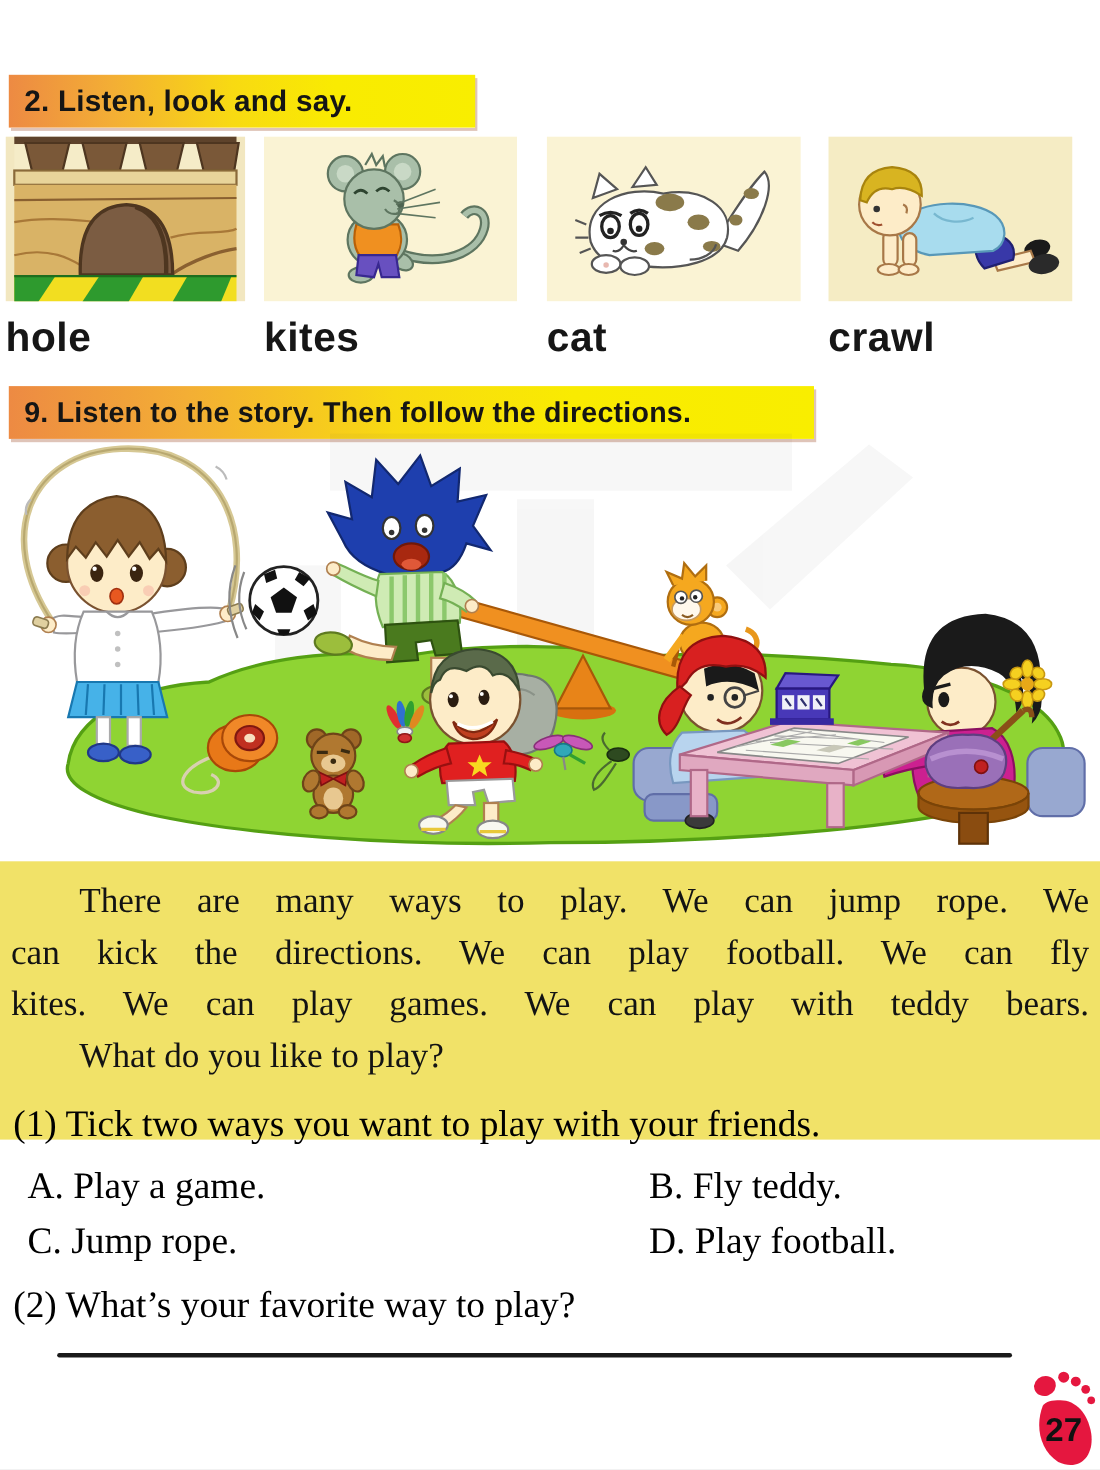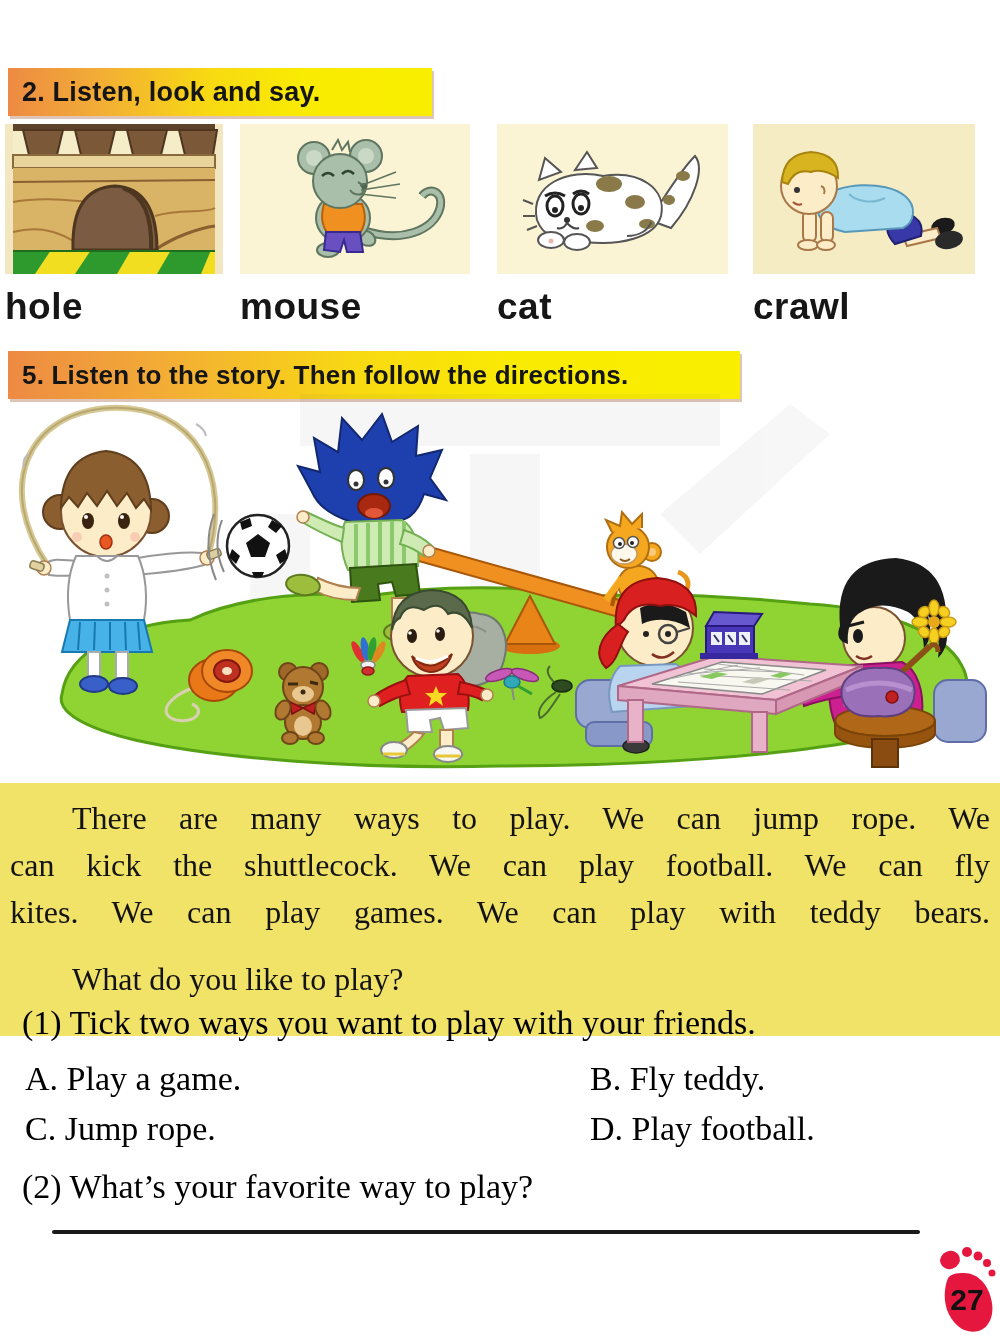--- a/index.html
+++ b/index.html
@@ -25,25 +25,25 @@
   .cap3{left:497px;width:231px;} .cap4{left:753px;width:222px;}
   
   .scene{position:absolute;top:394px;left:0;width:1000px;height:382px;}
   .scene svg{display:block;width:100%;height:100%;}
   
   .story{position:absolute;top:783px;left:0;width:1000px;height:253px;background:#f1e268;
          box-sizing:border-box;padding:12px 10px 0 10px;font-family:"Liberation Serif",serif;
          font-size:32px;color:#131313;}
   .story-line{line-height:47px;text-align:justify;text-align-last:justify;}
   .story-line.indent{padding-left:62px;}
-  .story-line.plain{text-align:right;text-align-last:left;margin-top:20px;}
+  .story-line.plain{text-align:right;text-align-last:left;}
   
   .questions{position:absolute;top:1000px;left:0;width:1000px;
              font-family:"Liberation Serif",serif;font-size:34px;color:#000;}
-  .q-line{padding-left:22px;line-height:46px;}
+  .q-line{padding-left:12px;line-height:46px;}
   .opts{display:grid;grid-template-columns:565px auto;padding-left:25px;margin-top:10px;
         row-gap:4px;line-height:46px;}
   .q2{margin-top:12px;}
   .answer-line{position:absolute;top:1230px;left:52px;width:868px;height:4px;
                background:#1a1a1a;border-radius:2px;}
   .pagefoot{position:absolute;left:936px;top:1244px;width:62px;height:92px;}
   .pagefoot svg{display:block;width:100%;height:100%;}
 </style>
 </head>
 <body>
@@ -150,26 +150,26 @@
       <ellipse cx="73" cy="121" rx="9" ry="5" fill="#fdecc8" stroke="#a87848" stroke-width="2"></ellipse>
       <circle cx="56" cy="62" r="28" fill="#fdecc8" stroke="#a87848" stroke-width="2"></circle>
       <path d="M29 58 Q 30 30 58 28 Q 86 30 85 54 Q 70 44 58 48 Q 42 44 35 60 Z" fill="#d8b421" stroke="#a8840e" stroke-width="2"></path>
       <circle cx="44" cy="66" r="3" fill="#333333"></circle>
       <path d="M40 78 Q 44 82 49 80" fill="none" stroke="#a05030" stroke-width="2"></path>
       <path d="M68 62 Q 73 64 71 70" fill="none" stroke="#a87848" stroke-width="2"></path>
     </svg>
   </div>
 
   <div class="cap cap1">hole</div>
-  <div class="cap cap2">mouse</div>
+  <div class="cap cap2">kites</div>
   <div class="cap cap3">cat</div>
   <div class="cap cap4">crawl</div>
 
   <div class="bar bar3">
-    <span>5. Listen to the story. Then follow the directions.</span>
+    <span>9. Listen to the story. Then follow the directions.</span>
   </div>
 
   <div class="scene">
     <svg viewBox="0 0 1000 382">
       <g opacity="0.045" fill="#444444">
         <rect x="300" y="0" width="420" height="52"></rect>
         <rect x="470" y="60" width="70" height="300"></rect>
         <polygon points="660,120 790,10 830,40 700,160"></polygon>
         <rect x="250" y="120" width="60" height="200"></rect>
       </g>
@@ -446,21 +446,21 @@
         <path d="M930 252 Q 938 248 938 258" fill="none" stroke="#8a5018" stroke-width="5"></path>
         <path d="M842 304 C 838 284 858 272 880 274 C 904 272 918 286 914 304 C 912 318 896 324 878 322 C 858 324 846 318 842 304 Z" fill="#9a70b8" stroke="#5e3e80" stroke-width="2"></path>
         <path d="M846 296 Q 878 282 912 296" fill="none" stroke="#b890d0" stroke-width="5"></path>
         <circle cx="892" cy="303" r="6" fill="#c02020" stroke="#801010" stroke-width="1.5"></circle>
       </g>
     </svg>
   </div>
 
   <div class="story">
     <div class="story-line indent">There are many ways to play. We can jump rope. We</div>
-    <div class="story-line">can kick the shuttlecock. We can play football. We can fly</div>
+    <div class="story-line">can kick the directions. We can play football. We can fly</div>
     <div class="story-line">kites. We can play games. We can play with teddy bears.</div>
     <div class="story-line plain indent">What do you like to play?</div>
   </div>
 
   <div class="questions">
     <div class="q-line">(1) Tick two ways you want to play with your friends.</div>
     <div class="opts">
       <div>A. Play a game.</div>
       <div>B. Fly teddy.</div>
       <div>C. Jump rope.</div>

